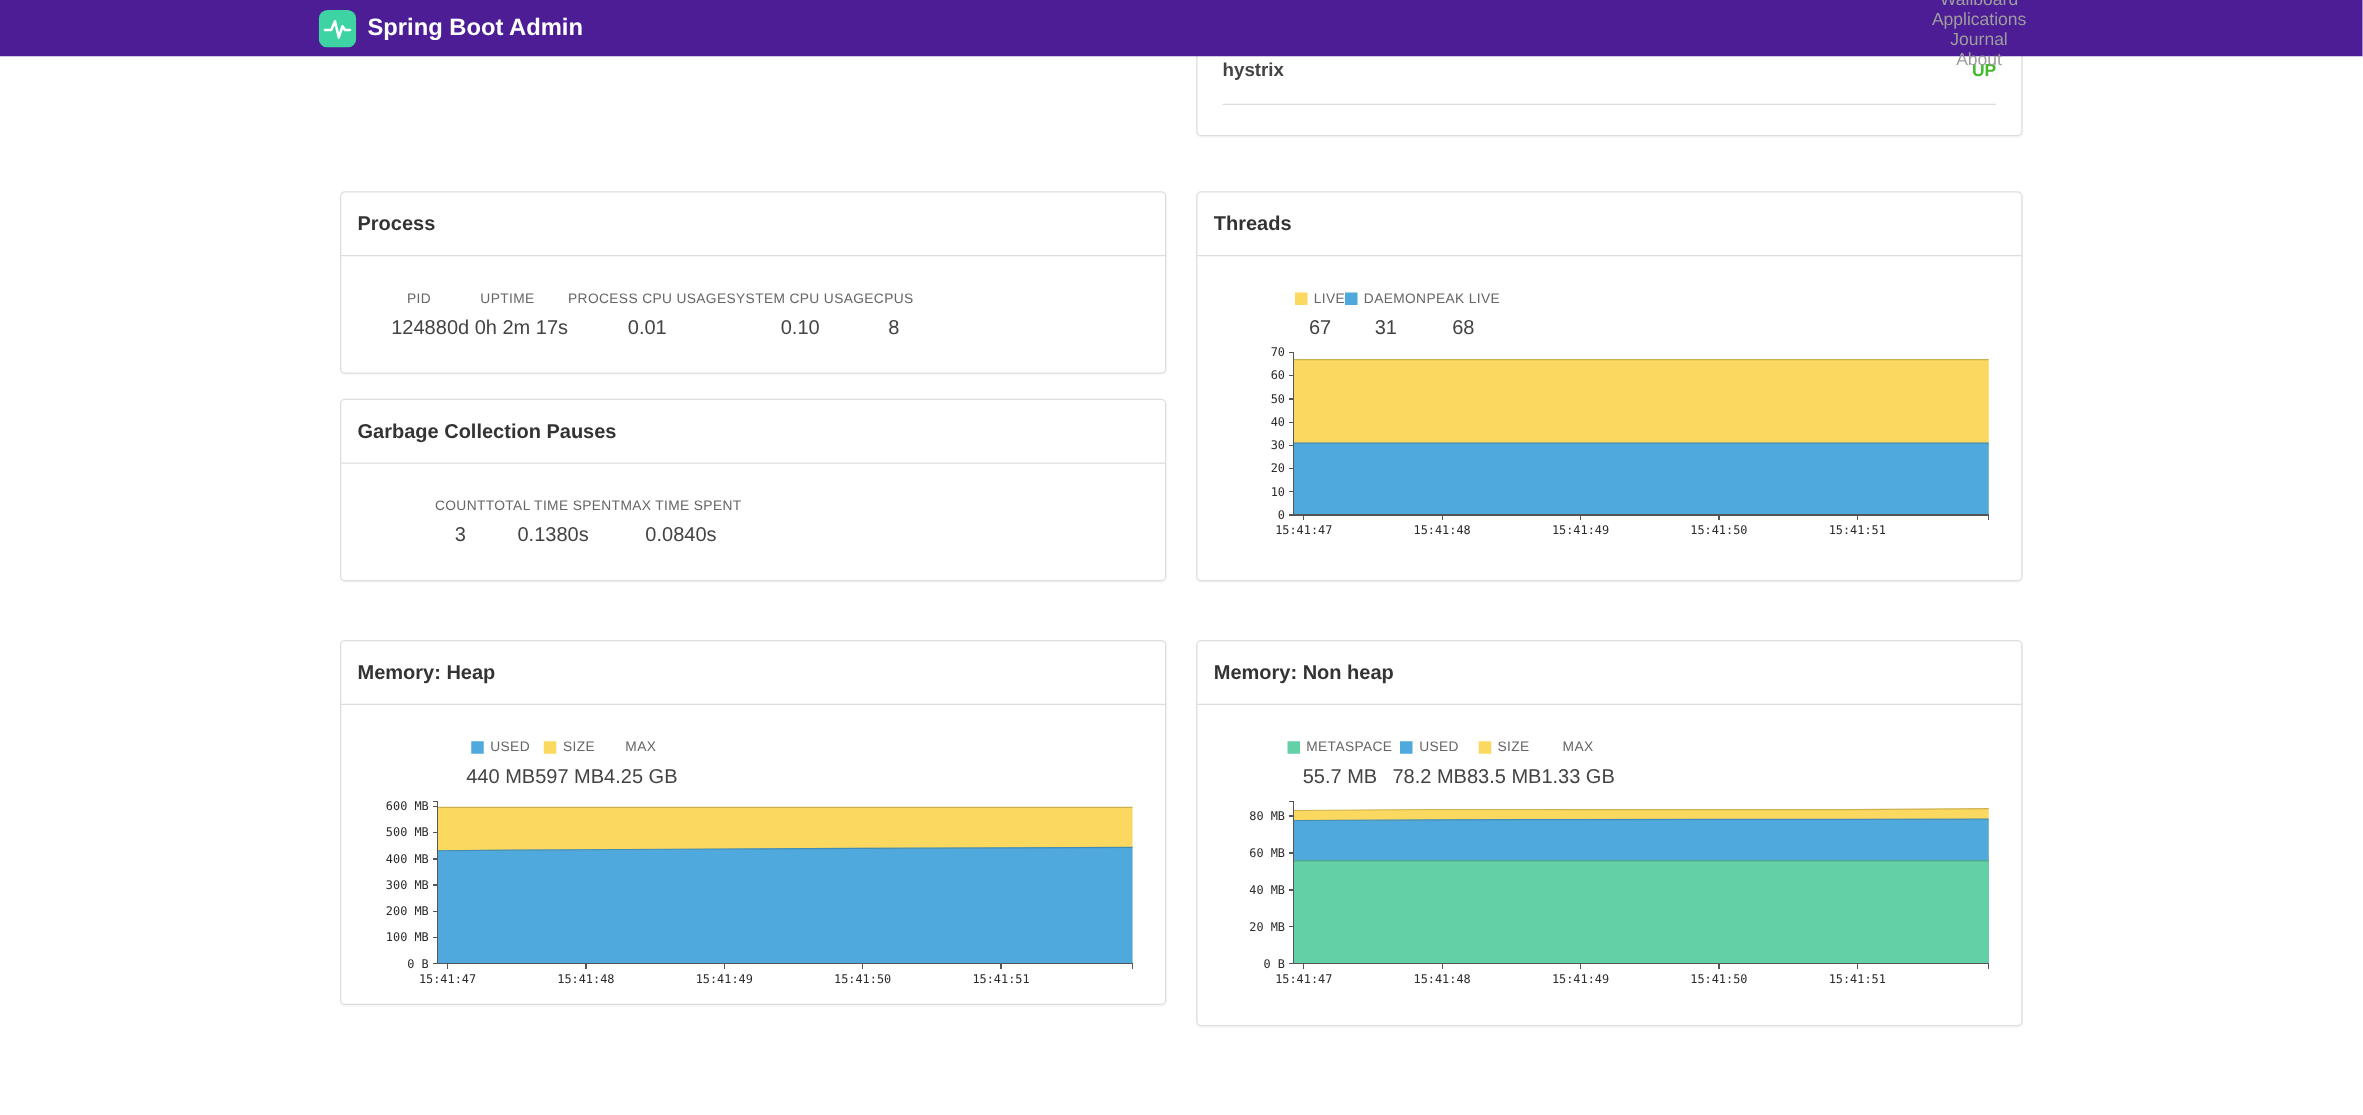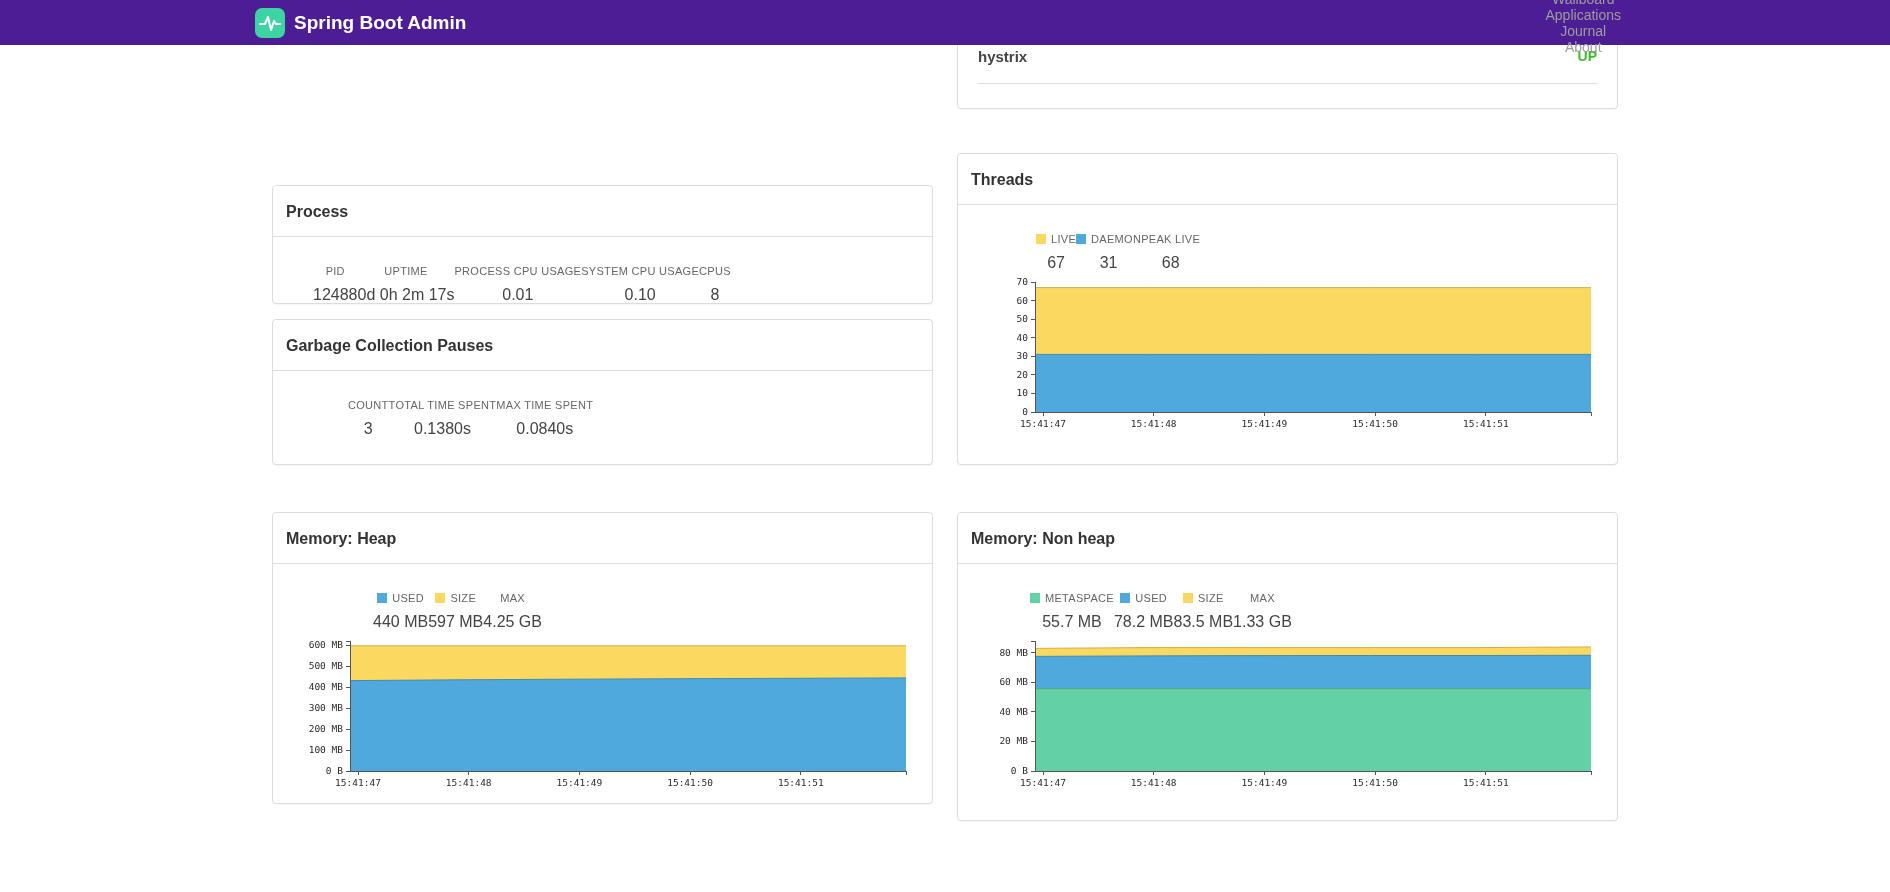--- a/index.html
+++ b/index.html
@@ -20,21 +20,21 @@
 
   
   .main { position:absolute; top:45px; left:272px; width:1346px; height:847px; }
 
   .panel { position:absolute; background:#fff; border:1px solid #ddd;
            border-radius:4px; box-shadow:0 1px 1px rgba(0,0,0,.04); }
   .panel-title { padding:15px 13px 14px; border-bottom:1px solid #ddd;
                  font-size:16px; line-height:21px; font-weight:700; color:#333; }
 
   #app-panel     { left:685px; top:-80px; width:661px; height:144px; }
-  #process-panel { left:0;     top:108px; width:661px; height:119px;margin-top:32px; }
+  #process-panel { left:0;     top:108px; width:661px; height:146px; }
   #gc-panel      { left:0;     top:274px; width:661px; height:146px; }
   #threads-panel { left:685px; top:108px; width:661px; height:312px; }
   #heap-panel    { left:0;     top:467px; width:661px; height:292px; }
   #nonheap-panel { left:685px; top:467px; width:661px; height:309px; }
 
   
   .app-spacer { height:74px; }
   .app-row { margin:0 20px; height:44px; padding-top:8px;
              display:flex; justify-content:space-between; align-items:flex-start;
              border-bottom:1px solid #ddd; }

